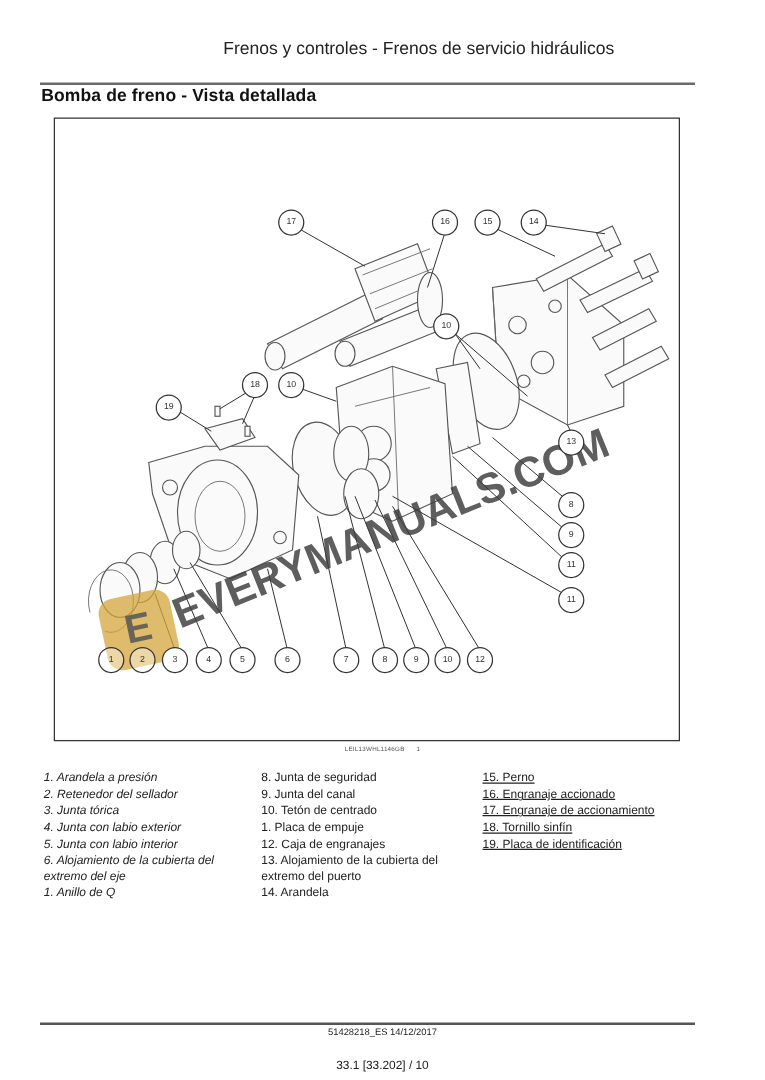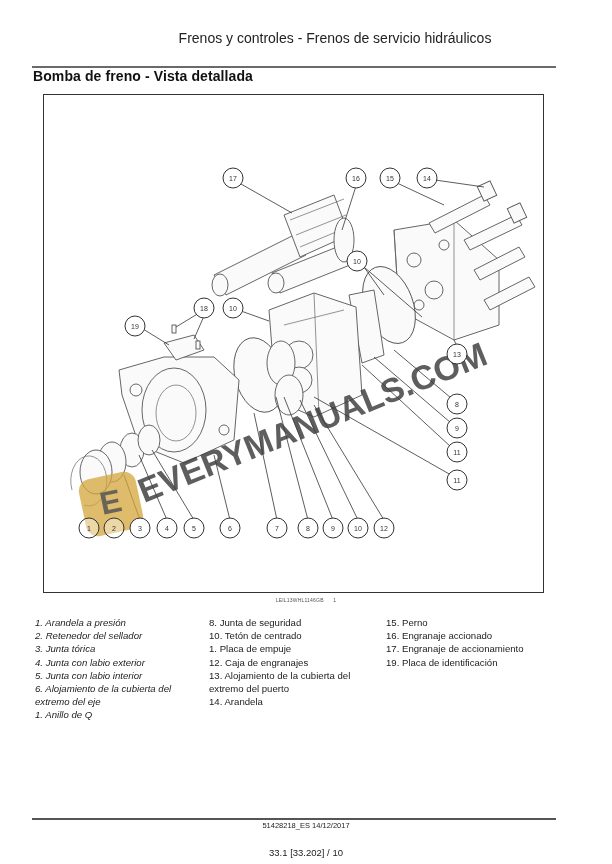--- a/index.html
+++ b/index.html
@@ -8,21 +8,21 @@
     .title-rule { position: absolute; top: 66px; left: 32px; width: 524px; height: 2px; background: #6a6a6a; }
     .page-title { position: absolute; top: 68px; left: 33px; font-size: 14px; font-weight: bold; color: #111; letter-spacing: 0.1px; }
     .figure-frame { position: absolute; top: 94px; left: 43px; width: 501px; height: 499px; border: 1.5px solid #333; box-sizing: border-box; background: #fff; }
     .figure-frame svg { position: absolute; left: 0; top: 0; }
     .fig-caption { position: absolute; top: 597px; left: 0; width: 612px; text-align: center; font-size: 5px; color: #555; letter-spacing: 0.2px; }
     .fig-caption span { margin: 0 4px; }
     .legend { position: absolute; top: 616px; left: 35px; width: 540px; font-size: 9.6px; color: #222; line-height: 13.2px; }
     .legend-col { position: absolute; top: 0; }
     .legend-col.c1 { left: 0; width: 160px; font-style: italic; }
     .legend-col.c2 { left: 174px; width: 165px; }
-    .legend-col.c3 { left: 351px; width: 170px; }
+    .legend-col.c3 { left: 351px; width: 170px; text-decoration: underline; }
     .legend-item { display: block; }
     .footer-rule { position: absolute; top: 818px; left: 32px; width: 524px; height: 1.5px; background: #555; }
     .footer-doc { position: absolute; top: 821px; left: 0; width: 612px; text-align: center; font-size: 7.5px; color: #222; }
     .footer-page { position: absolute; top: 831px; left: 0; width: 612px; text-align: center; font-size: 9.5px; color: #222; margin-top: 16px; }
     .callout circle { fill: #fff; stroke: #333; stroke-width: 1; }
     .callout text { font-family: "Liberation Sans", sans-serif; font-size: 7px; fill: #333; text-anchor: middle; dominant-baseline: central; }
     .leader { stroke: #333; stroke-width: 0.8; fill: none; }
     .part { fill: #fafafa; stroke: #555; stroke-width: 0.9; }
     .part-line { fill: none; stroke: #666; stroke-width: 0.7; }
     .watermark-text { font-family: "Liberation Sans", sans-serif; font-weight: bold; font-size: 34px; fill: #3a3a3a; fill-opacity: 0.82; }
@@ -252,29 +252,31 @@
     <span class="legend-item">1. Arandela a presión</span>
     <span class="legend-item">2. Retenedor del sellador</span>
     <span class="legend-item">3. Junta tórica</span>
     <span class="legend-item">4. Junta con labio exterior</span>
     <span class="legend-item">5. Junta con labio interior</span>
     <span class="legend-item">6.  Alojamiento de la cubierta del extremo del eje</span>
     <span class="legend-item">1. Anillo de Q</span>
   </div>
   <div class="legend-col c2">
     <span class="legend-item">8. Junta de seguridad</span>
+    <span class="legend-item">9. Junta del canal</span>
     <span class="legend-item">10. Tetón de centrado</span>
     <span class="legend-item">1. Placa de empuje</span>
     <span class="legend-item">12. Caja de engranajes</span>
     <span class="legend-item">13. Alojamiento de la cubierta del extremo del puerto</span>
     <span class="legend-item">14. Arandela</span>
   </div>
   <div class="legend-col c3">
     <span class="legend-item">15. Perno</span>
     <span class="legend-item">16. Engranaje accionado</span>
     <span class="legend-item">17. Engranaje de accionamiento</span>
+    <span class="legend-item">18. Tornillo sinfín</span>
     <span class="legend-item">19. Placa de identificación</span>
   </div>
 </div>
 
 <div class="footer-rule"></div>
 <div class="footer-doc">51428218_ES 14/12/2017</div>
 <div class="footer-page">33.1 [33.202] / 10</div>
 
 </body></html>

